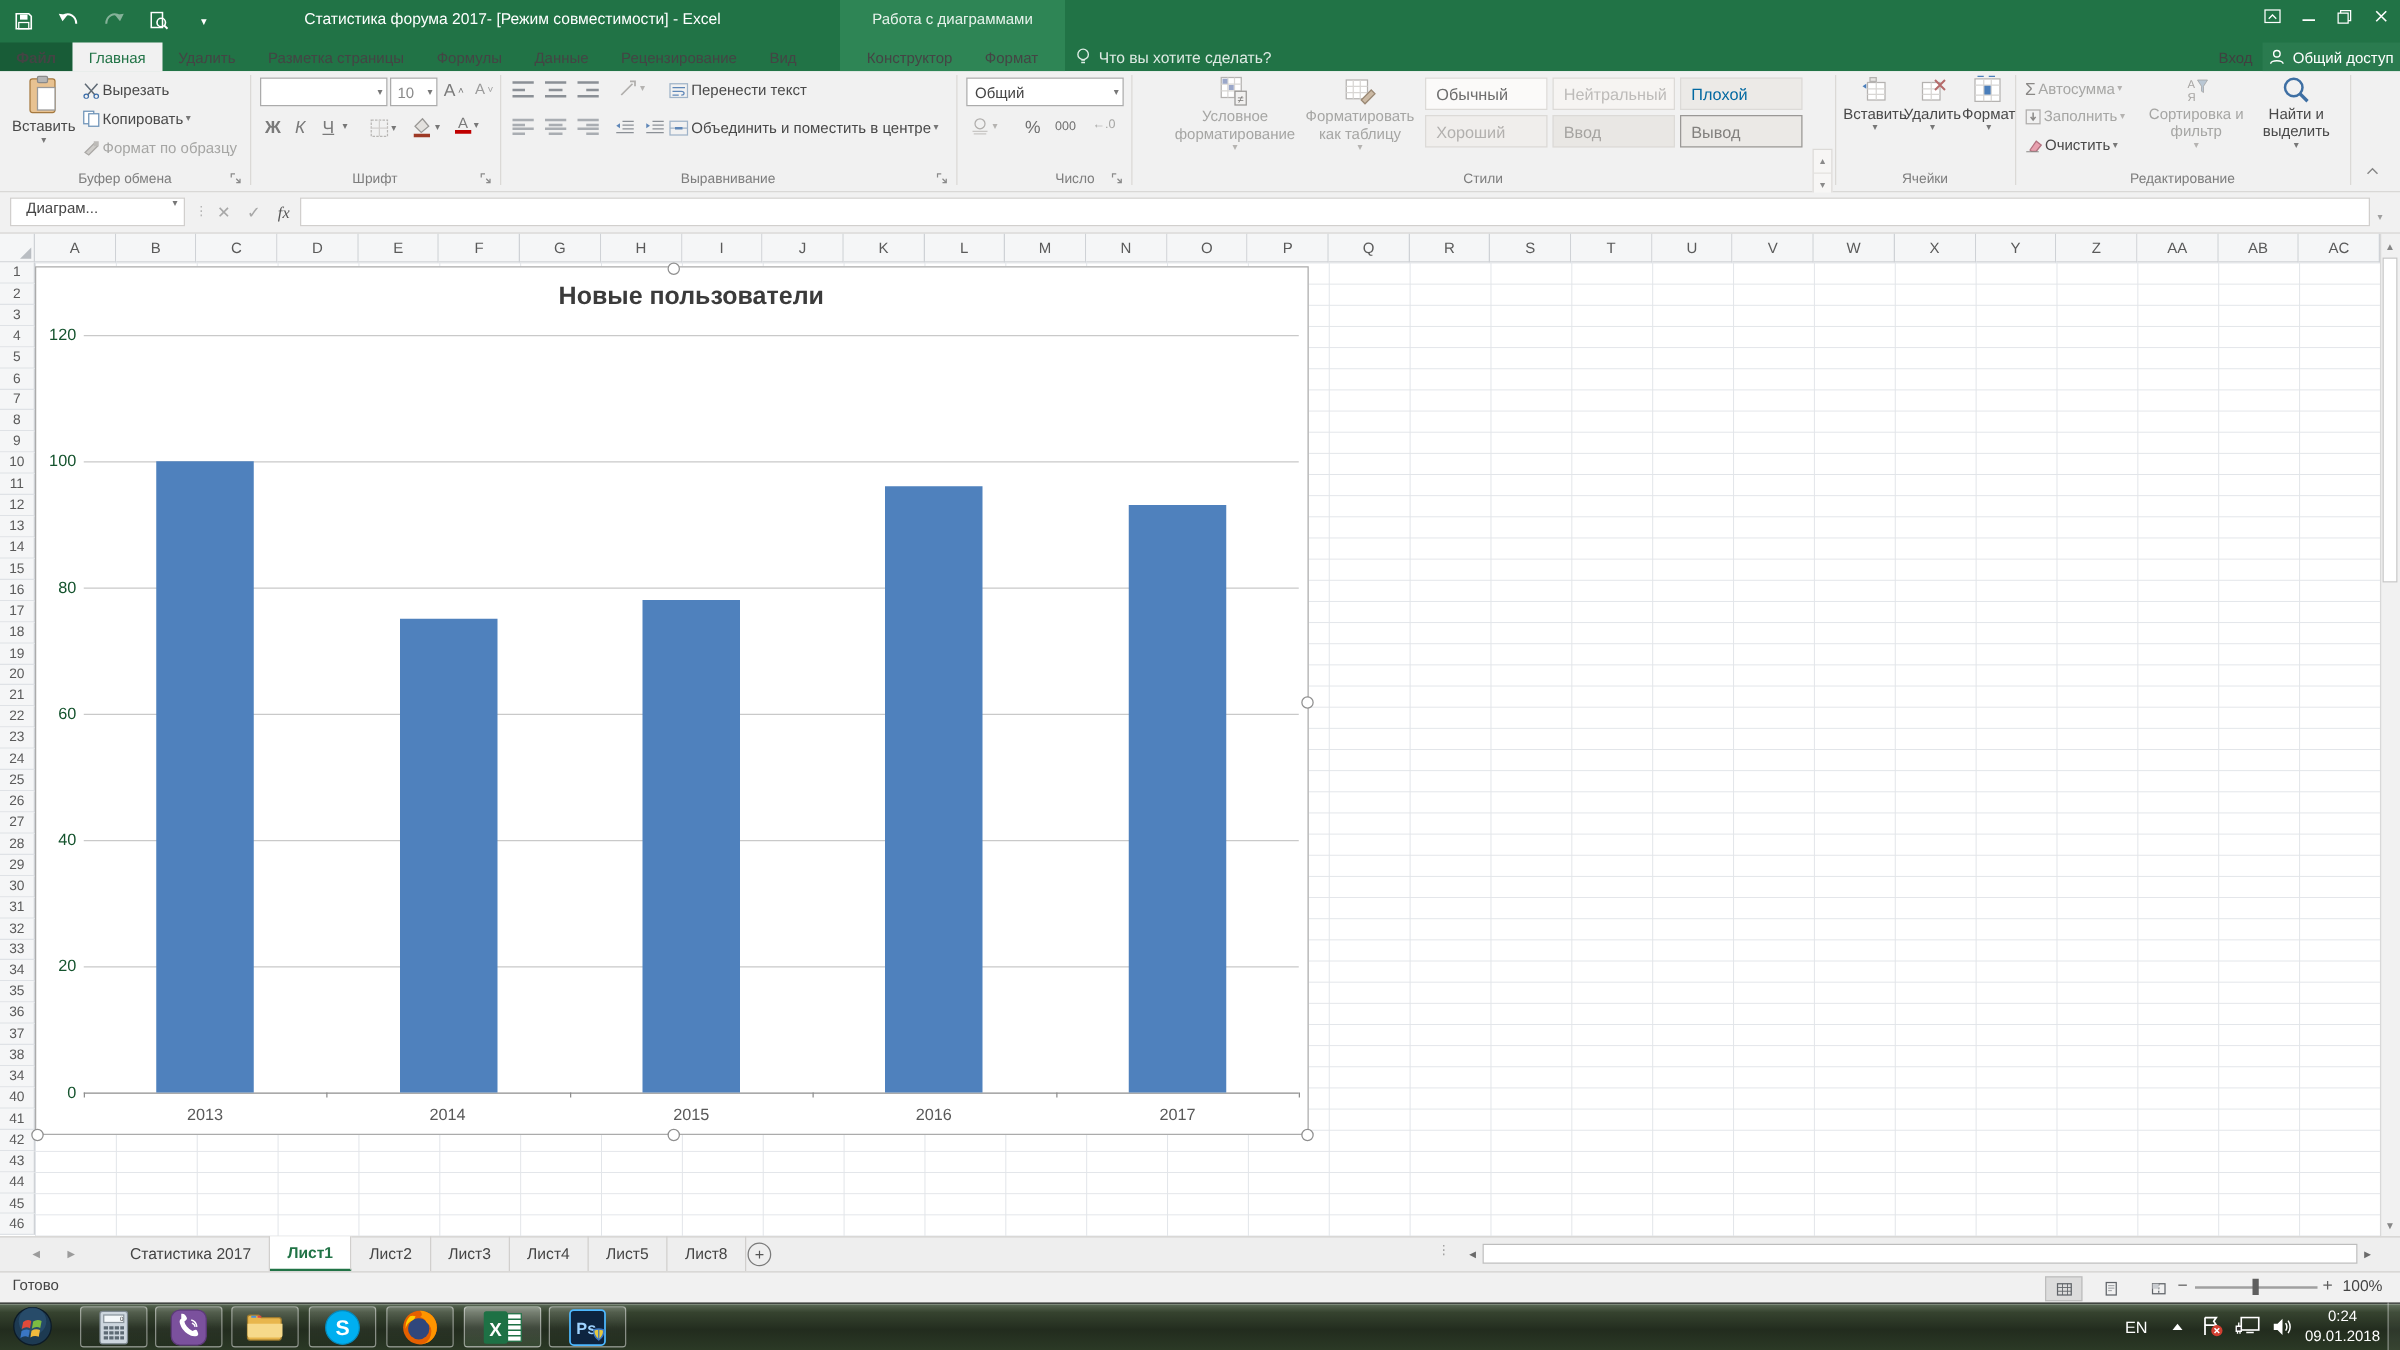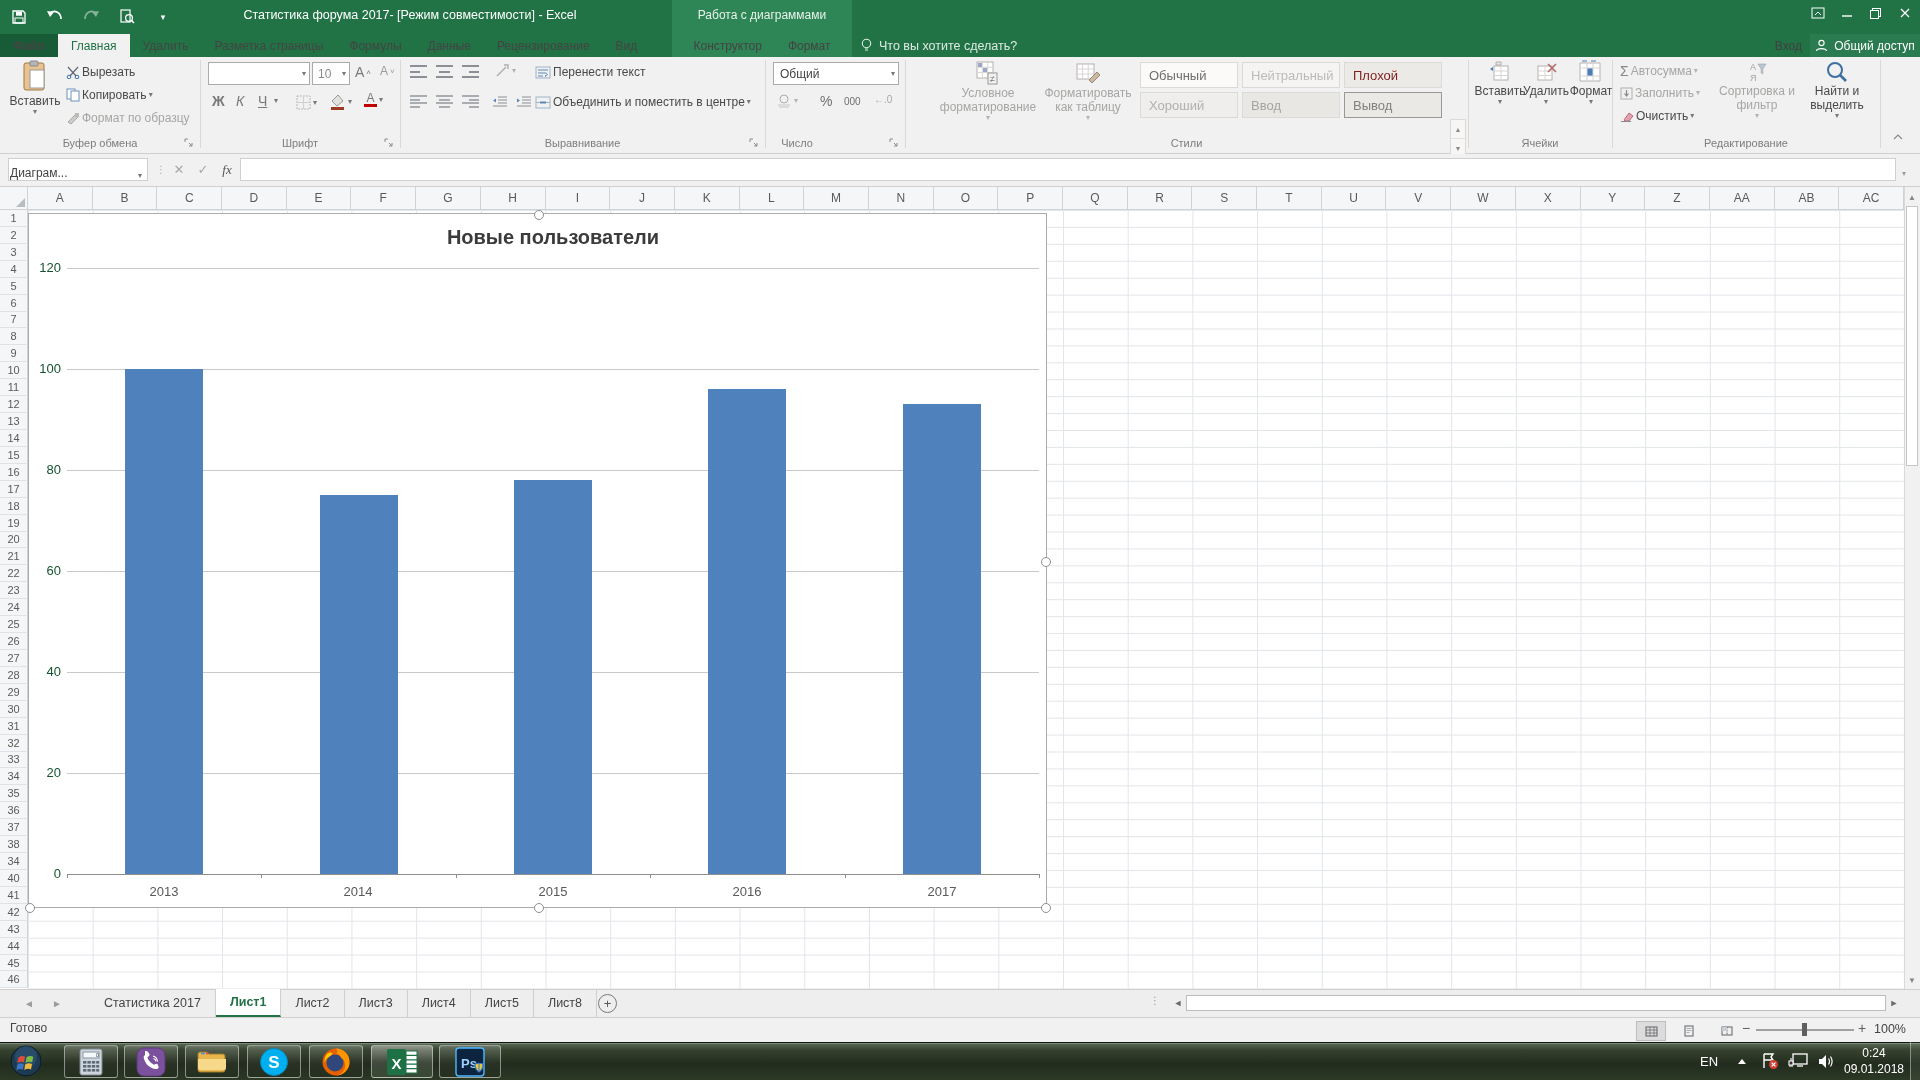--- a/index.html
+++ b/index.html
@@ -41,30 +41,30 @@
   .combo .caret{margin-left:auto;padding:0 3px;}
   .fontbtn{font-weight:bold;color:#7a7a7a;font-size:14px;}
   .bars{display:flex;flex-direction:column;justify-content:space-between;width:17px;height:13px;}
   .bars i{display:block;height:2px;background:#8b9096;}
   .bars.low i{background:#a9adb2;}
   .b100{width:100%;}.b60{width:60%;}
   .al{align-items:flex-start;}.ac{align-items:center;}.ar{align-items:flex-end;}
   .galleryCell{width:98px;height:26px;border:1px solid #dcdad7;display:flex;align-items:center;padding-left:8px;box-sizing:border-box;font-size:13px;}
   .st-normal{background:#fbfaf9;color:#6e6e6e;}
   .st-neutral{background:#f6f4f2;color:#bdbbb9;}
-  .st-bad{background:#eceae7;color:#7f1d1d;}
+  .st-bad{background:#eceae7;color:#0369a1;}
   .st-good{background:#f0eeec;color:#b2b0ae;}
   .st-input{background:#e9e7e4;color:#a6a4a1;}
   .st-output{background:#ebe9e6;color:#82807e;border-color:#9a9896;}
   .scrollArrows{position:absolute;left:1450px;top:62px;width:14px;height:58px;display:flex;flex-direction:column;border:1px solid #dcdad7;background:#f7f6f5;}
   .scrollArrows div{flex:1;display:flex;align-items:center;justify-content:center;font-size:7px;color:#8a8a8a;border-bottom:1px solid #e3e1de;}
 
   
   #fbar{left:0;top:154px;width:1920px;height:32px;background:#f1f1f1;border-bottom:1px solid #d1cfcd;}
-  #namebox{left:8px;top:4px;width:140px;height:23px;background:#fff;border:1px solid #d1cfcd;display:flex;align-items:flex-end;padding-left:1px;box-sizing:border-box;color:#444;}
+  #namebox{left:8px;top:4px;width:140px;height:23px;background:#fff;border:1px solid #d1cfcd;display:flex;align-items:flex-start;padding-left:12px;box-sizing:border-box;color:#444;}
   #fx-input{left:240px;top:4px;width:1656px;height:23px;background:#fff;border:1px solid #d1cfcd;box-sizing:border-box;}
   .fbtn{top:4px;height:23px;display:flex;align-items:center;justify-content:center;width:22px;color:#a8a8a8;font-size:13px;}
 
   
   #colhead-corner{left:0;top:187px;width:28px;height:23px;background:#f5f6f7;border-right:1px solid #cfd2d6;border-bottom:1px solid #cfd2d6;box-sizing:border-box;}
   #colhead-corner:after{content:"";position:absolute;right:2px;bottom:2px;border-left:9px solid transparent;border-bottom:9px solid #b9bdc2;}
   #col-headers{left:28px;top:187px;height:23px;display:flex;}
   .colcell{width:64.7px;height:23px;box-sizing:border-box;border-right:1px solid #cfd2d6;border-bottom:1px solid #cfd2d6;background:#f5f6f7;color:#5a5a5a;font-size:12px;display:flex;align-items:center;justify-content:center;}
   #row-numbers{left:0;top:210px;width:28px;}
   .rowcell{width:28px;height:16.93px;box-sizing:border-box;border-right:1px solid #cfd2d6;border-bottom:1px solid #dfe2e6;background:#f5f6f7;color:#5a5a5a;font-size:11px;display:flex;align-items:center;justify-content:center;}
@@ -394,21 +394,21 @@
       <svg width="16" height="14" viewBox="0 0 16 14">
           <circle cx="8" cy="5" r="4" fill="none" stroke="#b0aeac"></circle>
           <path d="M2 11 h12 M3 13 h10" stroke="#c8c6c4"></path>
         </svg>
       <span class="caret">▾</span>
     </div>
     <div class="sbtn" style="left:820px;top:36px;font-size:14px;color:#6f6f6f;">%</div>
     <div class="sbtn" style="left:844px;top:39px;font-size:10px;color:#6f6f6f;">000</div>
     <div class="sbtn dis" style="left:874px;top:37px;font-size:10px;">←.0</div>
 
-    <div class="glabel" style="left:727px;width:140px">Число</div>
+    <div class="glabel" style="left:790px;width:140px">Число</div>
     <div class="launcher" style="left:889px;">
       <svg width="10" height="10" viewBox="0 0 10 10">
           <path d="M1 4 V1 H4 M5 5 L8 8 M8 5 V8 H5" fill="none" stroke="#8a8a8a"></path>
         </svg>
     </div>
 
     <div class="bigbtn dis" style="left:938px;top:3px;width:100px;">
       <svg width="26" height="26" viewBox="0 0 26 26">
           <rect x="2" y="2" width="16" height="16" fill="#fff" stroke="#b4b2b0"></rect>
           <path d="M2 7.3 H18 M2 12.6 H18 M7.3 2 V18 M12.6 2 V18" stroke="#d8d6d4"></path>

